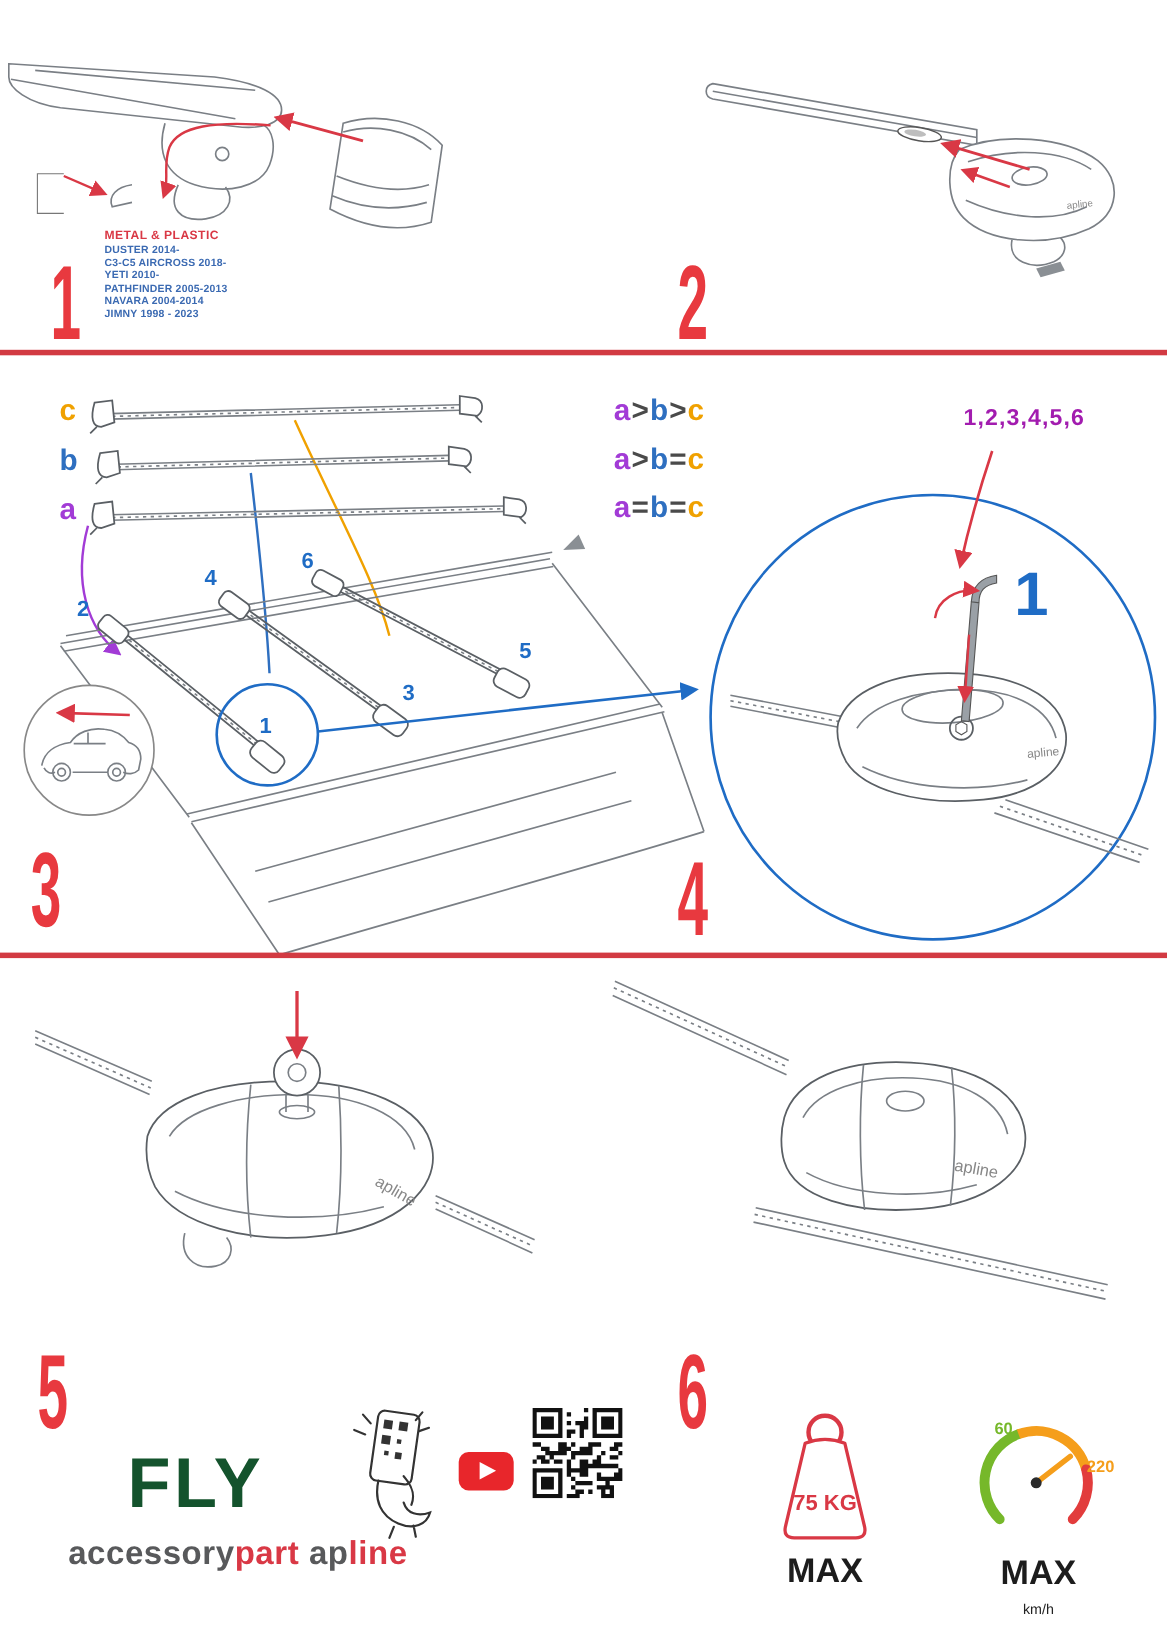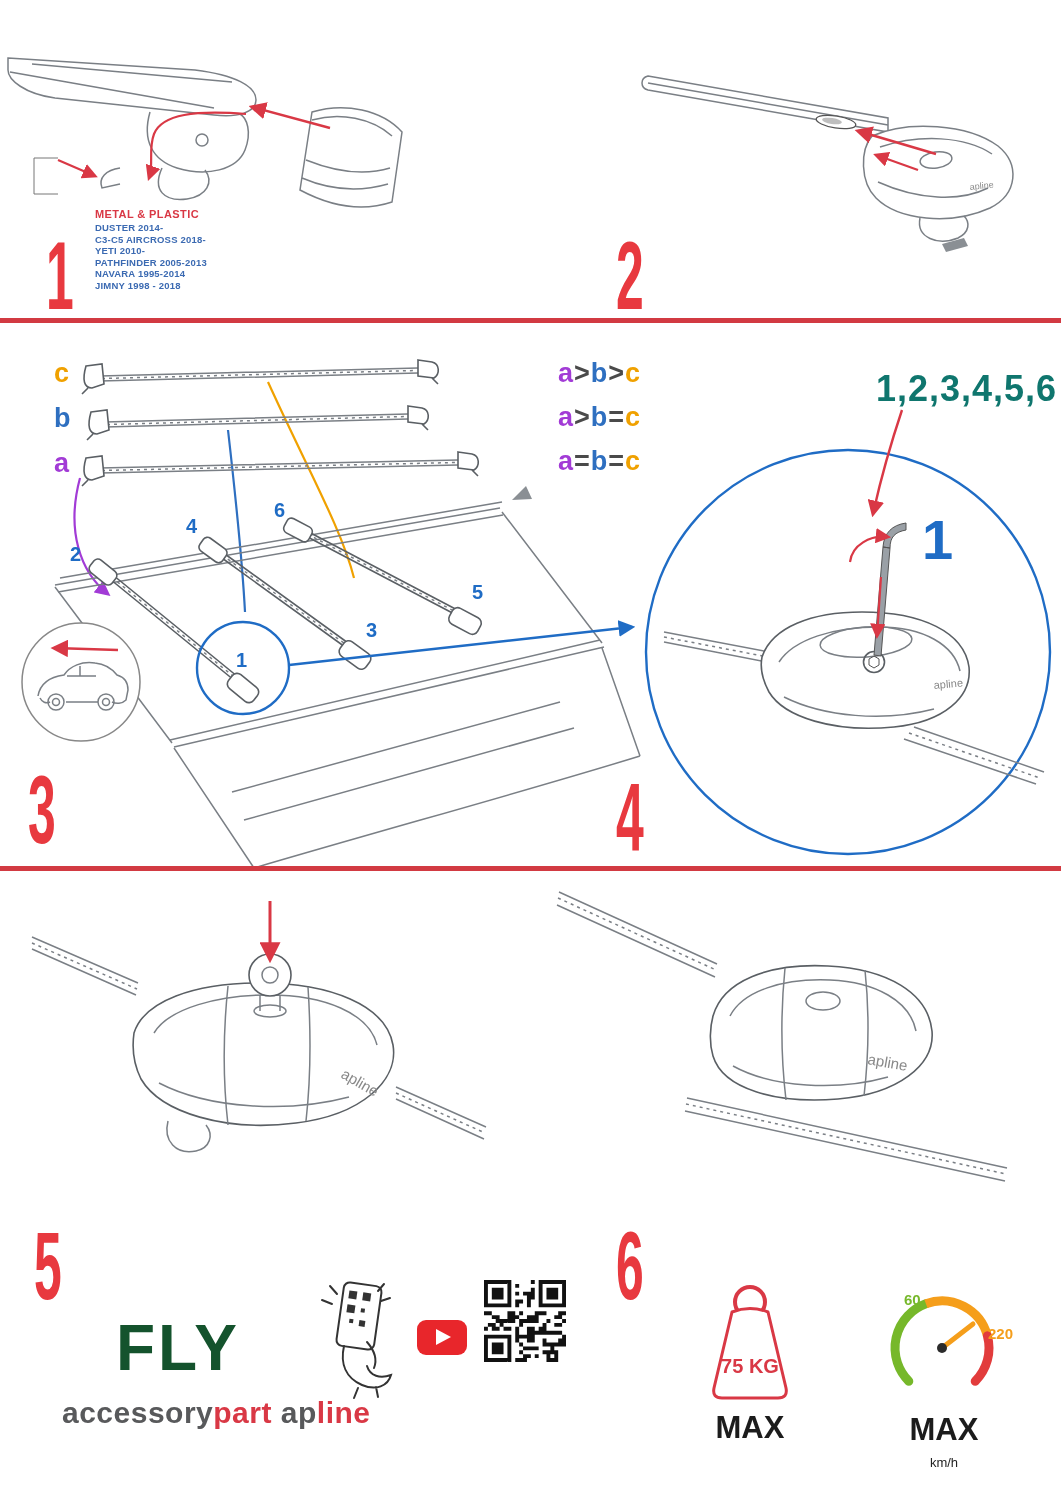--- a/index.html
+++ b/index.html
@@ -9,21 +9,21 @@
   .divider{position:absolute;left:0;width:1061px;height:5px;background:#d23a42;}
   .step-num{position:absolute;color:#e8393f;font-weight:700;font-size:96px;line-height:1;
             transform:scaleX(.52);transform-origin:0 0;letter-spacing:0;}
   .material{color:#d93845;font-weight:700;font-size:11px;letter-spacing:.4px;margin-bottom:2px;}
   .models span{display:block;color:#3b6ab2;font-weight:600;font-size:9.5px;line-height:11.5px;letter-spacing:.2px;}
   .bar-letter{position:absolute;font-size:27px;font-weight:700;line-height:1;}
   .lc-a{color:#a23bd6;} .lc-b{color:#2e6fc0;} .lc-c{color:#f0a100;}
   .legend-row{position:absolute;font-size:27px;font-weight:700;line-height:1;display:flex;gap:1px;}
   .lg-a{color:#a23bd6;} .lg-b{color:#2e6fc0;} .lg-c{color:#f0a100;} .lg-op{color:#4a4a4a;}
   .pos-label{position:absolute;color:#1f6cc5;font-weight:700;font-size:20px;line-height:1;}
-  .seq-gray{position:absolute;color:#0f766e;font-weight:600;font-size:36px;letter-spacing:1px;}
+  .seq-gray{position:absolute;color:#a21caf;font-weight:600;font-size:21px;letter-spacing:1px;}
   .big-blue-one{position:absolute;color:#1f6cc5;font-weight:700;font-size:56px;line-height:1;}
   .fly{position:absolute;color:#14532d;font-weight:700;font-size:64px;letter-spacing:3px;line-height:1;}
   .brandline{position:absolute;font-size:30px;font-weight:700;letter-spacing:.5px;line-height:1;}
   .b-gray{color:#58595b;} .b-red{color:#d93845;}
   .max-label{position:absolute;color:#1c1c1c;font-weight:700;font-size:31px;text-align:center;line-height:1;}
   .gauge-num{position:absolute;font-weight:700;font-size:15px;line-height:1;}
   .kmh{position:absolute;color:#222;font-size:13px;text-align:center;line-height:1;}
   .yt{position:absolute;width:50px;height:35px;background:#e8262b;border-radius:9px;}
   .yt i{position:absolute;left:19px;top:9px;width:0;height:0;border-left:15px solid #fff;
         border-top:8.5px solid transparent;border-bottom:8.5px solid transparent;}
@@ -57,22 +57,22 @@
     <path d="M58,128 L34,128 L34,164 L58,164" stroke="#777" stroke-width="1" fill="none"></path>
   </svg>
 
   <div class="abs" style="left:95px;top:208px;width:190px;text-align:left">
     <div class="material">METAL &amp; PLASTIC</div>
     <div class="models">
       <span>DUSTER 2014-</span>
       <span>C3-C5 AIRCROSS 2018-</span>
       <span>YETI 2010-</span>
       <span>PATHFINDER 2005-2013</span>
-      <span>NAVARA 1995-2014</span>
-      <span>JIMNY 1998 - 2018</span>
+      <span>NAVARA 2004-2014</span>
+      <span>JIMNY 1998 - 2023</span>
     </div>
   </div>
   <span class="step-num" style="left:46px;top:228px">1</span>
 
   <svg class="abs" style="left:620px;top:40px" width="441" height="230" viewBox="0 0 441 230">
     <defs>
       <marker id="mR2" viewBox="0 0 10 10" refX="8" refY="5" markerWidth="7" markerHeight="7" orient="auto">
         <path d="M0,0 L10,5 L0,10 Z" fill="#d93845"></path>
       </marker>
     </defs>

